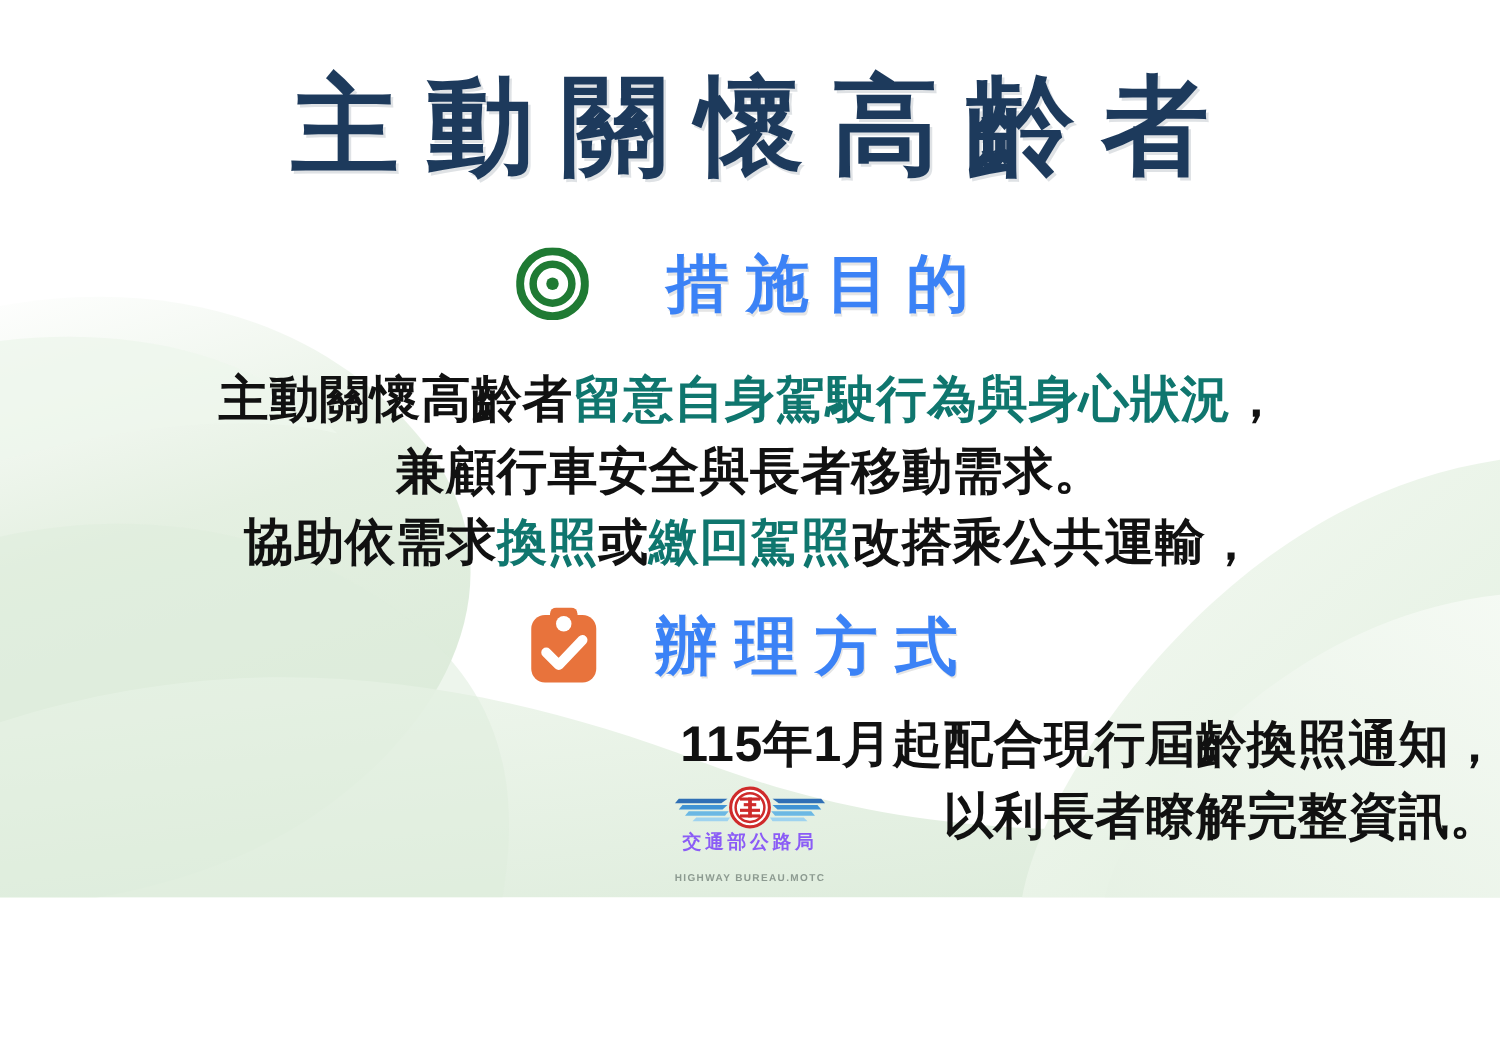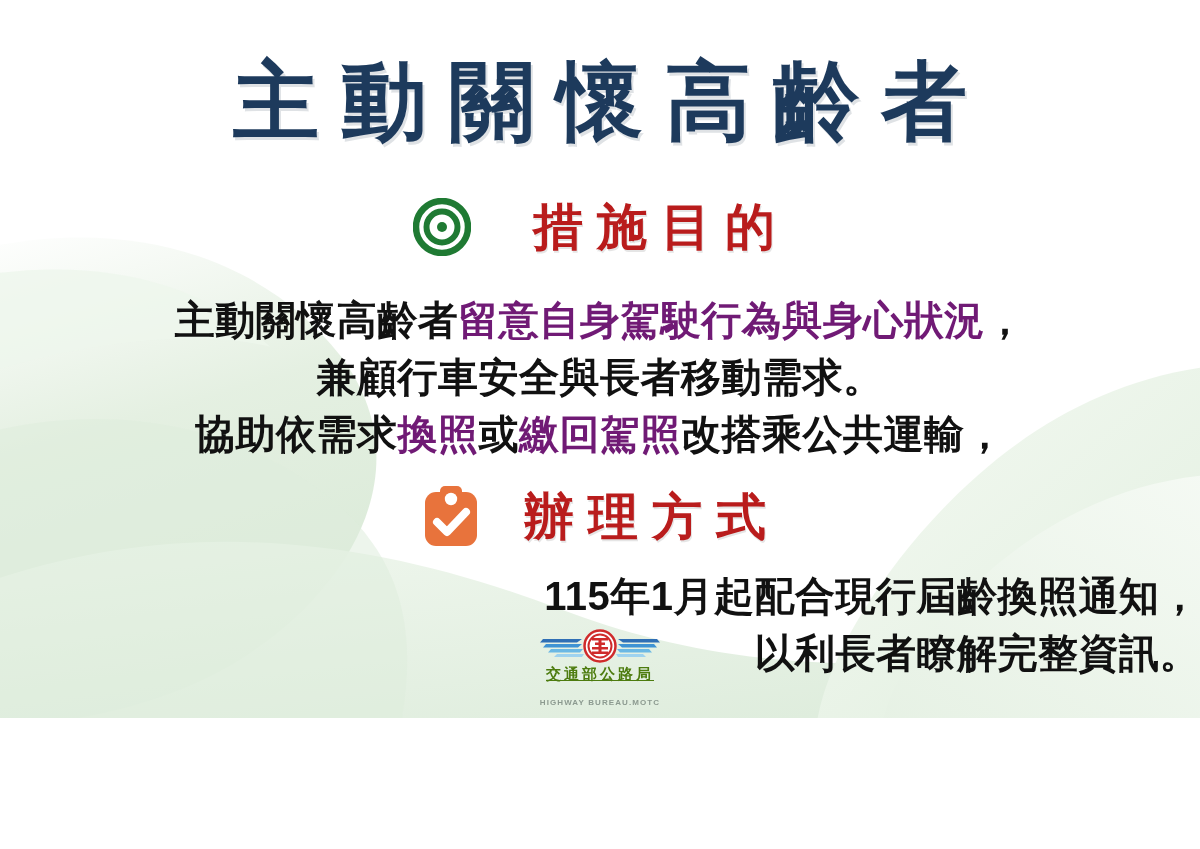--- a/index.html
+++ b/index.html
@@ -66,21 +66,21 @@
     width: 62px;
     height: 62px;
     flex: 0 0 auto;
     display: flex;
     align-items: center;
     justify-content: center;
   }
   .section-title {
     font-size: 50px;
     font-weight: 700;
-    color: #b91c1c;
+    color: #3b82f6;
     letter-spacing: 14px;
     padding-left: 14px;
     line-height: 1;
     text-shadow: 1px 2px 0 rgba(160,160,160,0.28);
     white-space: nowrap;
   }
 
   #head-purpose { top: 196px; }
   #head-method  { top: 486px; gap: 28px; }
 
@@ -97,21 +97,21 @@
 
   .body-line {
     font-size: 40px;
     font-weight: 700;
     line-height: 57px;
     color: #111111;
     white-space: nowrap;
     letter-spacing: 0.5px;
   }
   .hl {
-    color: #701a75;
+    color: #0f766e;
   }
 
   
   .footer {
     position: absolute;
     bottom: 10px;
     left: 0;
     right: 0;
     display: flex;
     flex-direction: column;
@@ -119,25 +119,24 @@
     z-index: 5;
   }
   .logo-emblem {
     width: 120px;
     height: 38px;
     display: block;
   }
   .footer-cn {
     font-size: 15px;
     font-weight: 700;
-    color: #4d7c0f;
+    color: #8b5cf6;
     letter-spacing: 3px;
     margin-top: 1px;
     line-height: 1.2;
-    text-decoration: underline;
   }
   .footer-en {
     font-size: 8px;
     font-weight: 700;
     color: #8c9a90;
     letter-spacing: 1.1px;
     line-height: 1.3;
     margin-top: 15px;
   }
 </style>

